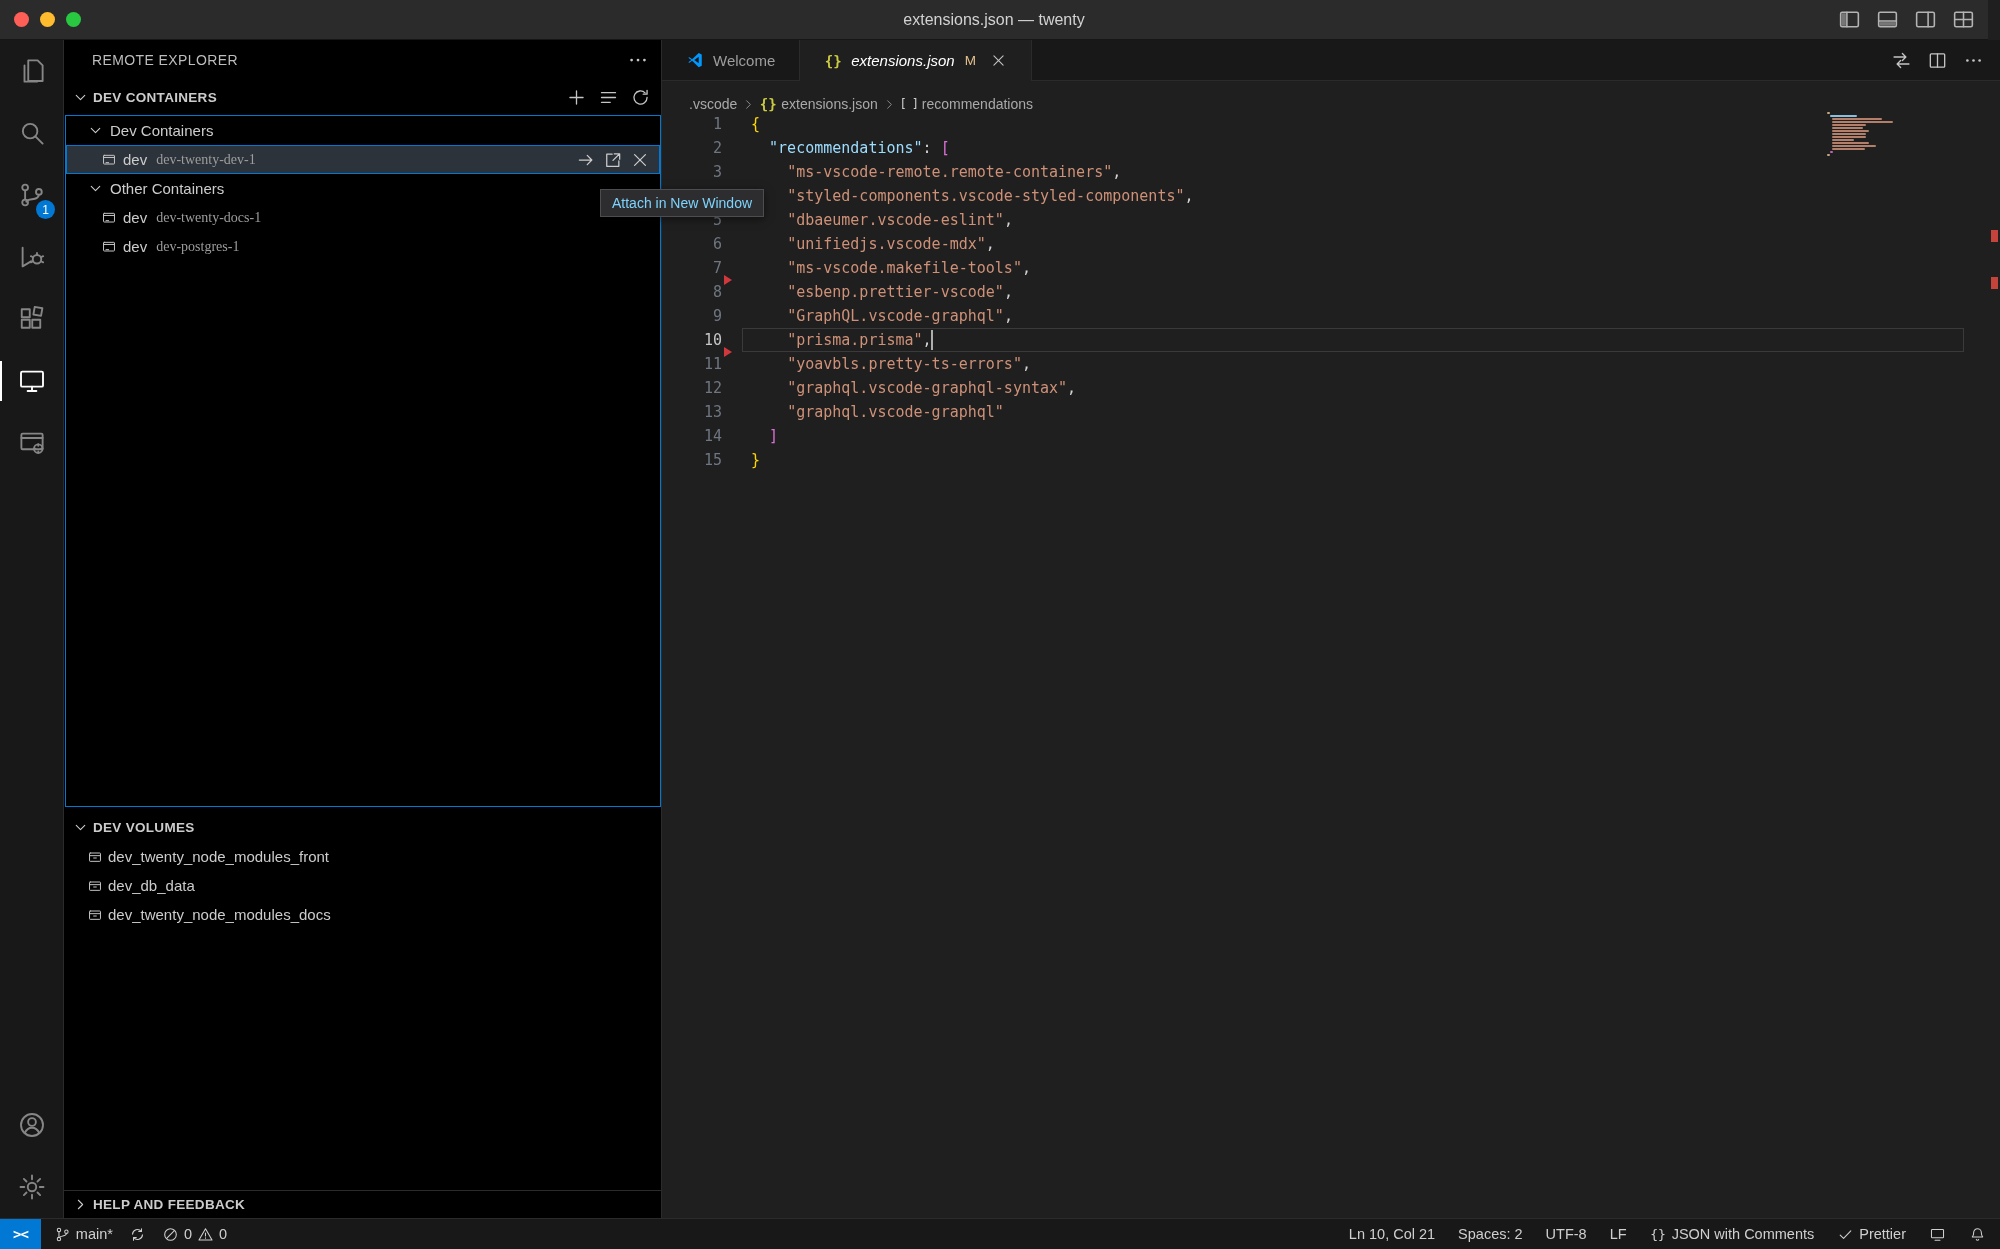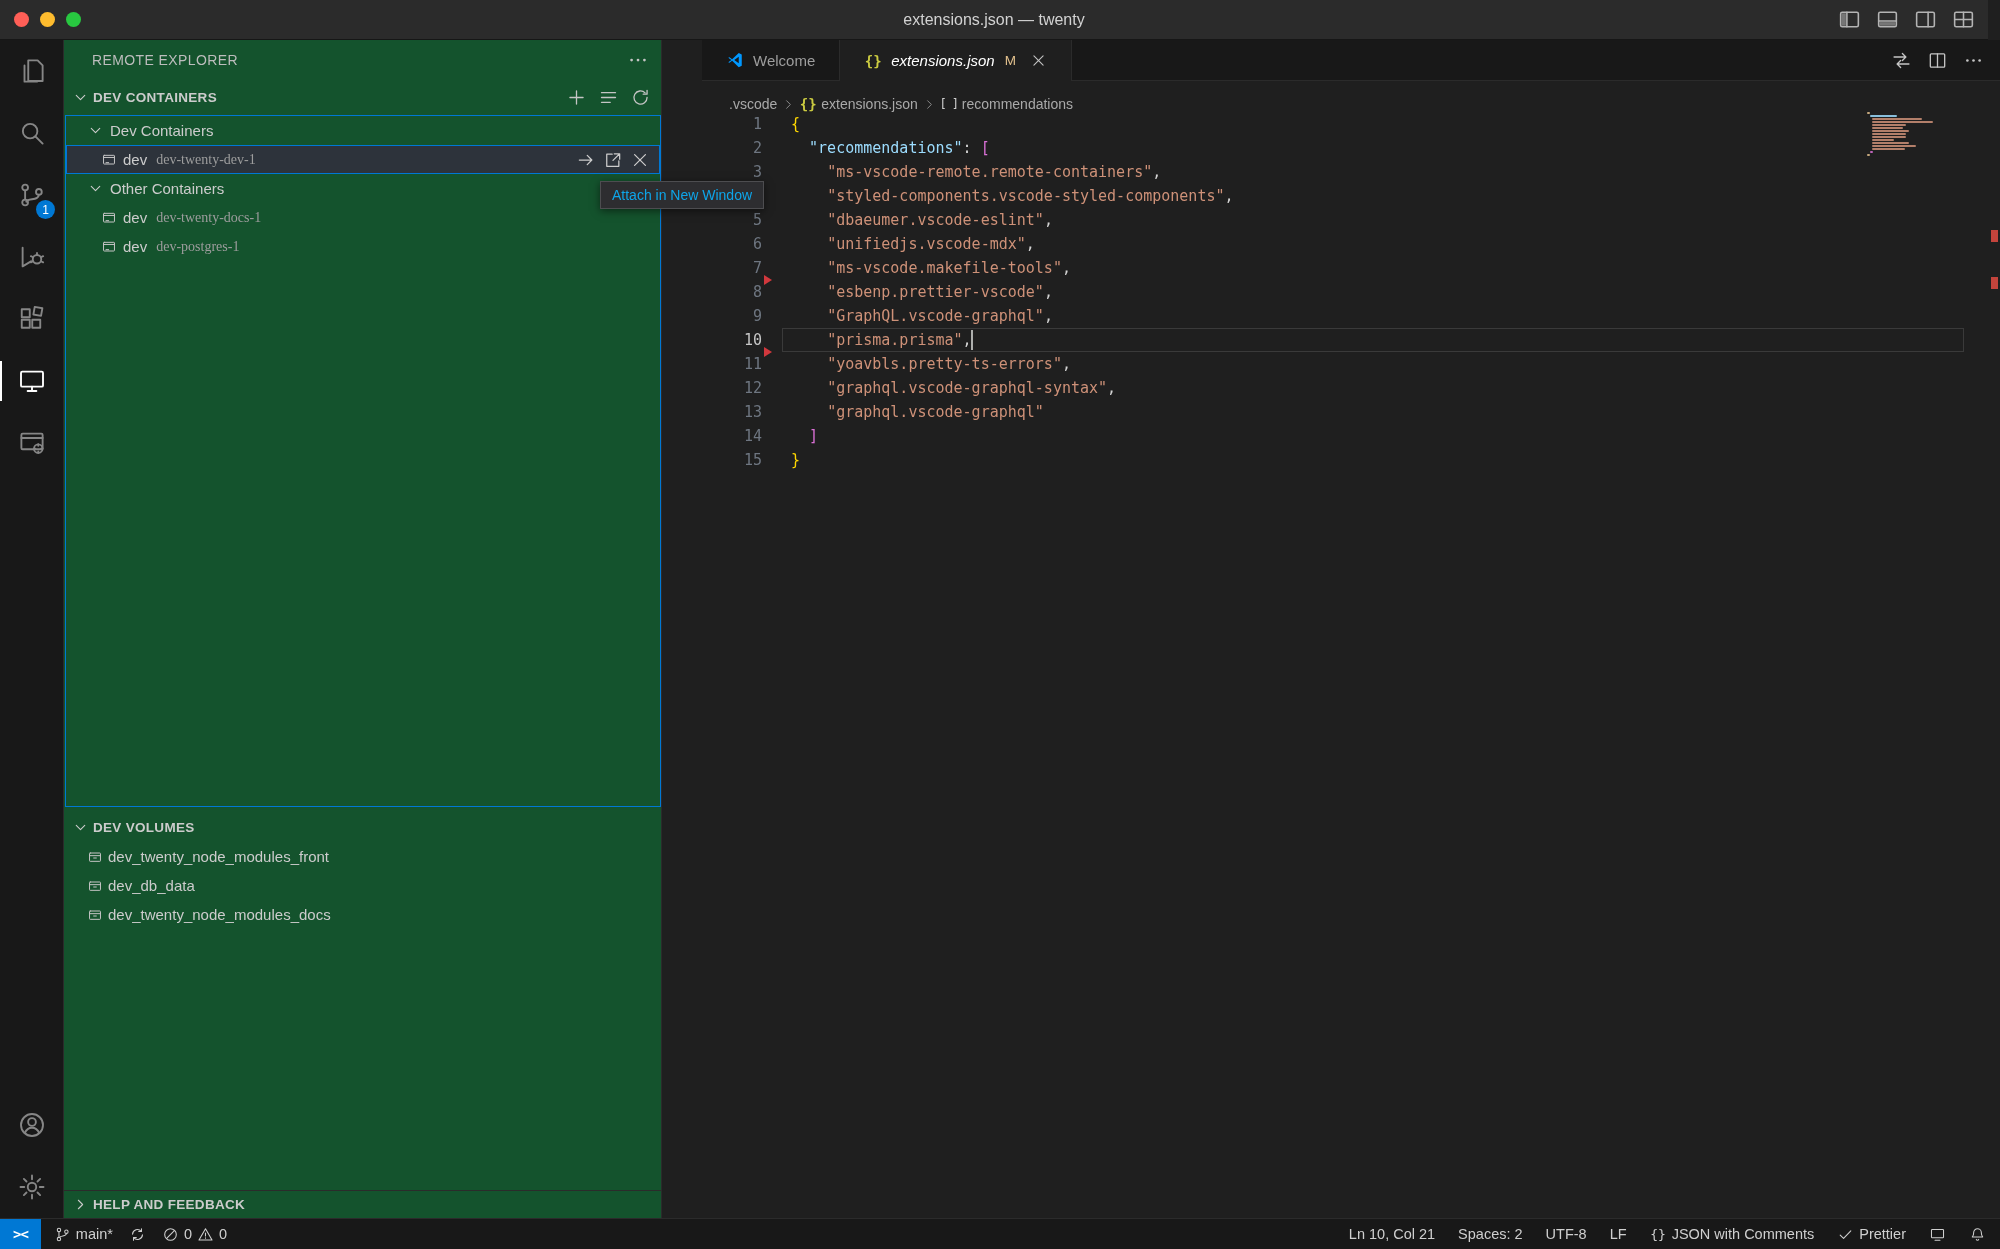--- a/index.html
+++ b/index.html
@@ -35,21 +35,21 @@
   .ab-item.active { color:#ffffff; }
   .ab-item.active::before { content:''; position:absolute; left:0; top:50%; transform:translateY(-50%);
                             width:2px; height:40px; background:#ffffff; }
   .ab-icon { width:30px; height:30px; }
   .ab-badge { position:absolute; right:8px; bottom:7px; min-width:19px; height:19px; border-radius:10px;
               background:#0078d4; color:#fff; font-size:12px; display:flex; align-items:center;
               justify-content:center; padding:0 4px; }
   .ab-bottom { margin-top:auto; }
 
   
-  .sidebar { position:absolute; top:40px; bottom:31px; left:64px; width:598px; background:#14532d;
+  .sidebar { position:absolute; top:40px; bottom:31px; left:64px; width:598px; background:#000000;
              border-right:1px solid #2b2b2b; }
   .sb-header { height:40px; display:flex; align-items:center; padding:0 10px 0 28px; }
   .sb-title { font-size:14px; color:#bdbdbd; letter-spacing:.4px; flex:1; }
   .sb-more { width:22px; height:22px; color:#c5c5c5; cursor:pointer; margin-right:2px; }
   .section-header { position:absolute; left:0; right:0; height:27px; display:flex; align-items:center;
                     padding-left:8px; cursor:pointer; }
   .dc-header { top:44px; }
   .dv-header { top:774px; }
   .help-header { bottom:0; height:28px; border-top:1px solid #2b2b2b; }
   .twisty-sm { width:17px; height:17px; color:#cccccc; margin-right:4px; flex:none; }
@@ -66,26 +66,26 @@
   .item-icon { margin-left:35px; width:16px; height:16px; margin-right:6px; color:#c5c5c5; flex:none; }
   .item-name { color:#cccccc; }
   .item-desc { color:#9d9d9d; font-size:14px; margin-left:9px;font-family:Liberation Serif, serif; }
   .row-actions { position:absolute; right:10px; top:0; bottom:0; display:flex; align-items:center; gap:7px; }
   .row-action { width:20px; height:20px; color:#cccccc; cursor:pointer; }
 
   .volumes { position:absolute; top:802px; left:0; right:0; }
   .vol-row { height:29px; display:flex; align-items:center; font-size:15px; color:#cccccc; cursor:pointer; }
   .vol-icon { margin-left:23px; width:16px; height:16px; margin-right:5px; color:#c5c5c5; flex:none; }
 
-  .tooltip { position:absolute; left:600px; top:181px; height:28px; background:#2d2d30;
-             border:1px solid #4d4d50; color:#0ea5e9; font-size:14px; display:flex; align-items:center;
+  .tooltip { position:absolute; left:600px; top:189px; height:28px; background:#2d2d30;
+             border:1px solid #4d4d50; color:#7dd3fc; font-size:14px; display:flex; align-items:center;
              padding:0 11px; z-index:60; box-shadow:0 2px 8px rgba(0,0,0,.5); white-space:nowrap; }
 
   
-  .editor { position:absolute; top:40px; bottom:31px; left:662px; right:0; background:#1f1f1f;margin-left:40px; }
+  .editor { position:absolute; top:40px; bottom:31px; left:662px; right:0; background:#1f1f1f; }
   .tabbar { position:absolute; top:0; left:0; right:0; height:41px; background:#181818; display:flex; }
   .tab-bottom-line { position:absolute; left:0; right:0; bottom:0; height:1px; background:#2b2b2b; z-index:0; }
   .tabs { display:flex; }
   .tab { position:relative; z-index:1; height:40px; align-self:flex-start; display:flex; align-items:center;
          padding:0 24px; gap:9px; font-size:15px; color:#9d9d9d; background:#181818;
          border-right:1px solid #2b2b2b; cursor:pointer; white-space:nowrap; }
   .tab.active { height:41px; background:#1f1f1f; color:#ffffff; z-index:2; }
   .tab.active .tab-label { font-style:italic; }
   .tab-icon { width:18px; height:18px; }
   .tab-m { color:#e2c08d; font-size:13.5px; margin-left:1px; }

